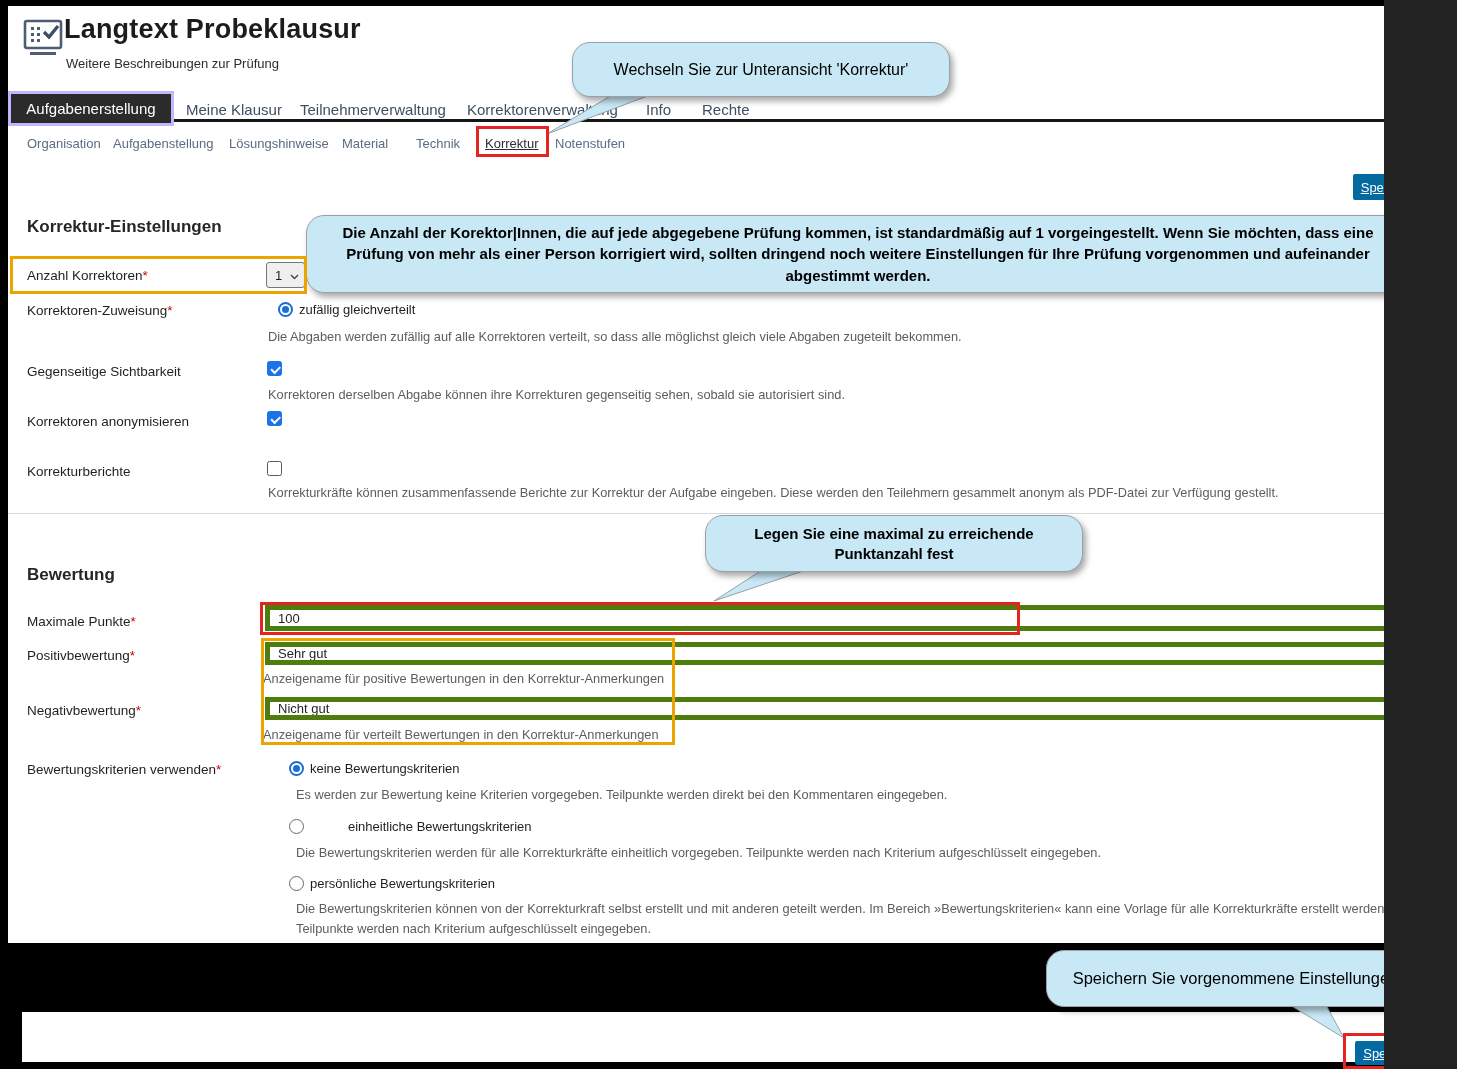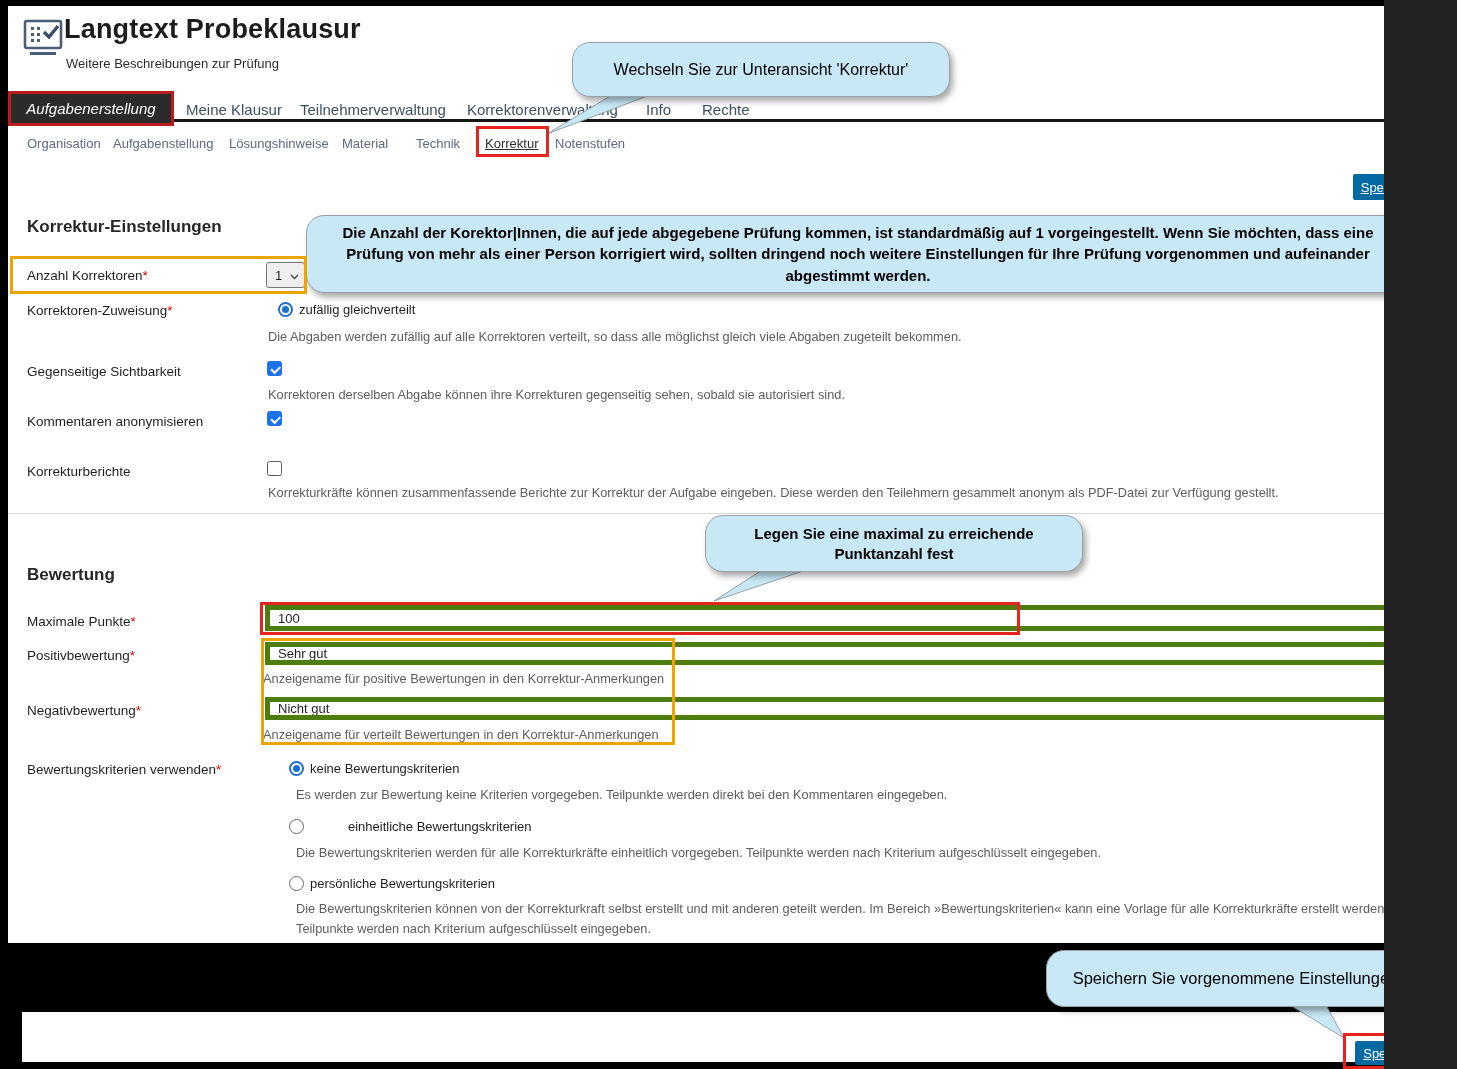--- a/index.html
+++ b/index.html
@@ -8,22 +8,22 @@
           font-family:"Liberation Sans",sans-serif;}
   .page{position:absolute;left:8px;top:6px;width:1439px;height:937px;background:#fff;}
 
   
   .app-icon{position:absolute;left:14px;top:12px;}
   .page-title{position:absolute;left:56px;top:8px;font-size:27px;font-weight:700;color:#1c1c1c;letter-spacing:.2px;}
   .page-subtitle{position:absolute;left:58px;top:50px;font-size:13px;color:#2c2c2c;}
 
   
   .tabline{position:absolute;left:0;top:113px;width:100%;height:3px;background:#161616;}
-  .tab-active{position:absolute;left:0;top:85px;width:166px;height:35px;border:3px solid #b91c1c;
-              background:#2b2b2b;color:#fff;font-size:15px;display:flex;align-items:center;justify-content:center;cursor:pointer;font-style:italic;}
+  .tab-active{position:absolute;left:0;top:85px;width:166px;height:35px;border:3px solid #c4b5fd;
+              background:#2b2b2b;color:#fff;font-size:15px;display:flex;align-items:center;justify-content:center;cursor:pointer;}
   .tab{position:absolute;top:95px;font-size:15px;color:#3d4f63;cursor:pointer;white-space:nowrap;}
 
   
   .subtab{position:absolute;top:130px;font-size:13px;color:#5c6c81;cursor:pointer;white-space:nowrap;}
   .subtab.current{color:#2d2d2d;text-decoration:underline;}
 
   
   .label{position:absolute;font-size:13.5px;color:#1f1f1f;white-space:nowrap;}
   .req{color:#cc0000;}
   .help{position:absolute;font-size:12.8px;color:#5d5d5d;white-space:nowrap;}
@@ -132,21 +132,21 @@
     <div class="opt-row" style="left:270px;top:296px;">
       <span class="rb selected"></span>
       <span class="opt-label">zufällig gleichverteilt</span>
     </div>
     <div class="help" style="left:260px;top:323px;">Die Abgaben werden zufällig auf alle Korrektoren verteilt, so dass alle möglichst gleich viele Abgaben zugeteilt bekommen.</div>
 
     <div class="label" style="left:19px;top:358px;">Gegenseitige Sichtbarkeit</div>
     <span class="cb abs checked" style="left:259px;top:355px;"></span>
     <div class="help" style="left:260px;top:381px;">Korrektoren derselben Abgabe können ihre Korrekturen gegenseitig sehen, sobald sie autorisiert sind.</div>
 
-    <div class="label" style="left:19px;top:408px;">Kommentaren anonymisieren</div>
+    <div class="label" style="left:19px;top:408px;">Korrektoren anonymisieren</div>
     <span class="cb abs checked" style="left:259px;top:405px;"></span>
 
     <div class="label" style="left:19px;top:458px;">Korrekturberichte</div>
     <span class="cb abs" style="left:259px;top:455px;"></span>
     <div class="help" style="left:260px;top:479px;">Korrekturkräfte können zusammenfassende Berichte zur Korrektur der Aufgabe eingeben. Diese werden den Teilehmern gesammelt anonym als PDF-Datei zur Verfügung gestellt.</div>
 
     <div class="divider"></div>
 
     <div class="tooltip bold" style="left:697px;top:509px;width:378px;height:57px;font-size:15px;line-height:20px;padding:2px 34px;">Legen Sie eine maximal zu erreichende Punktanzahl fest</div>
 

